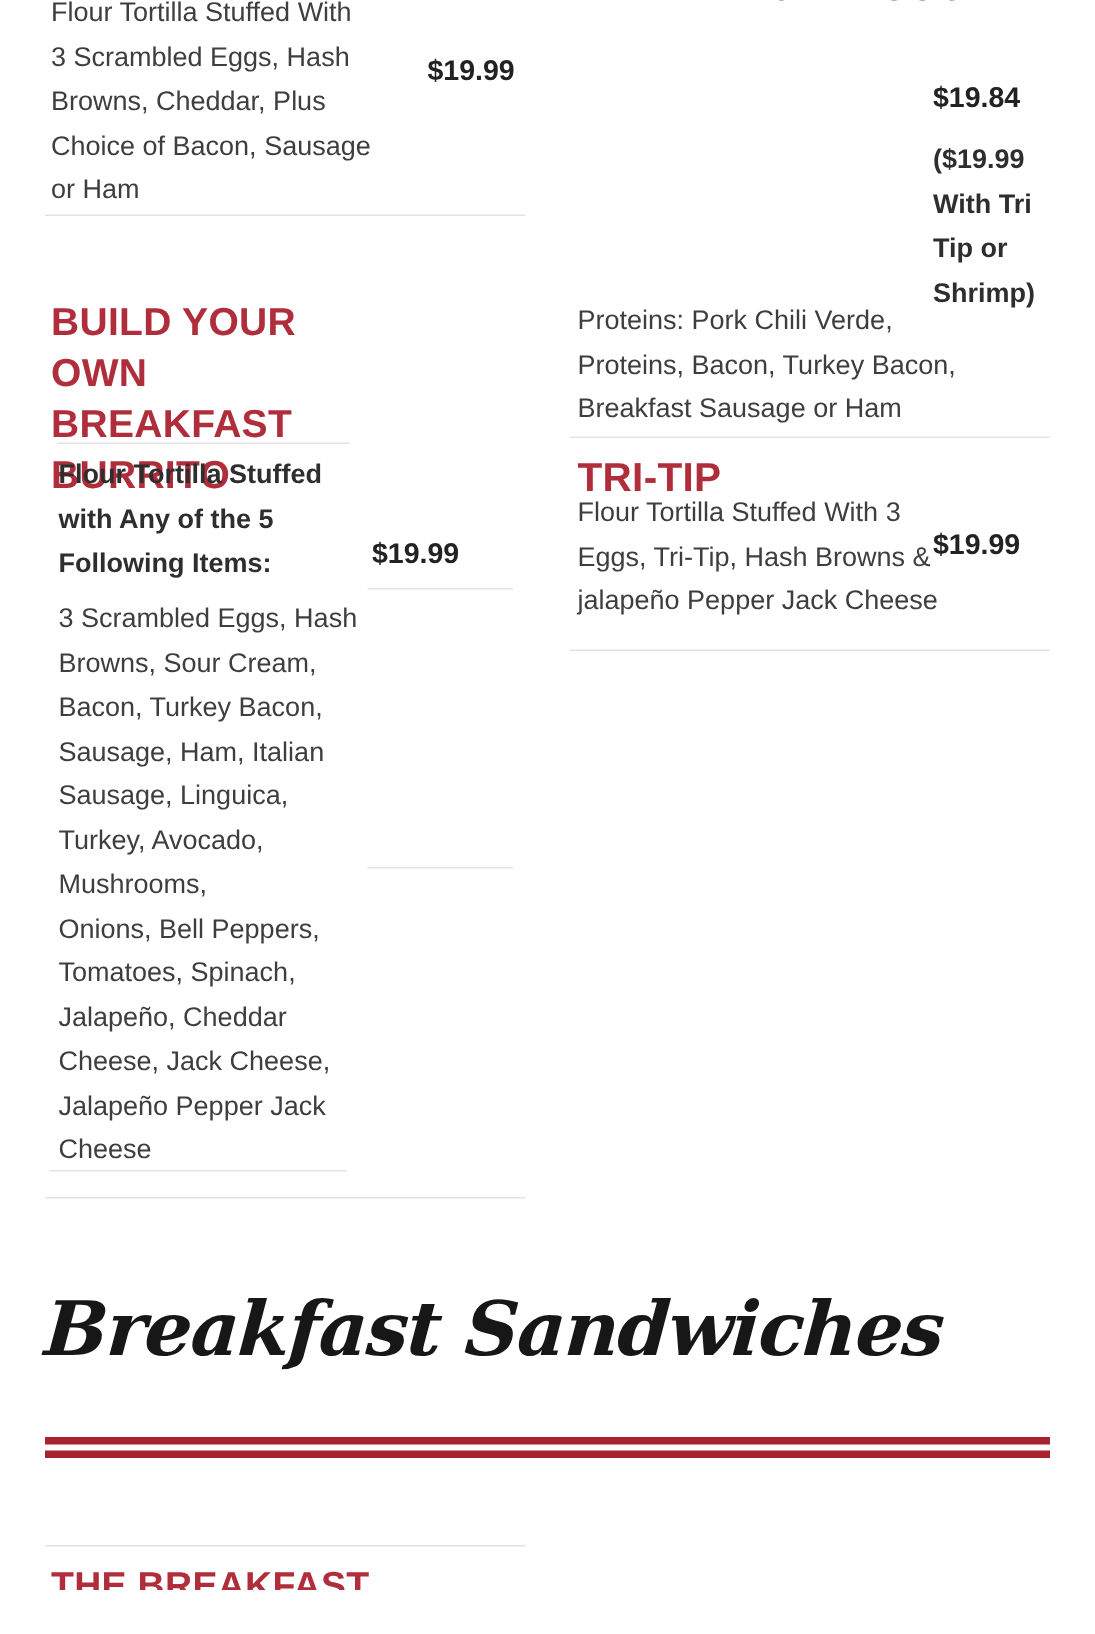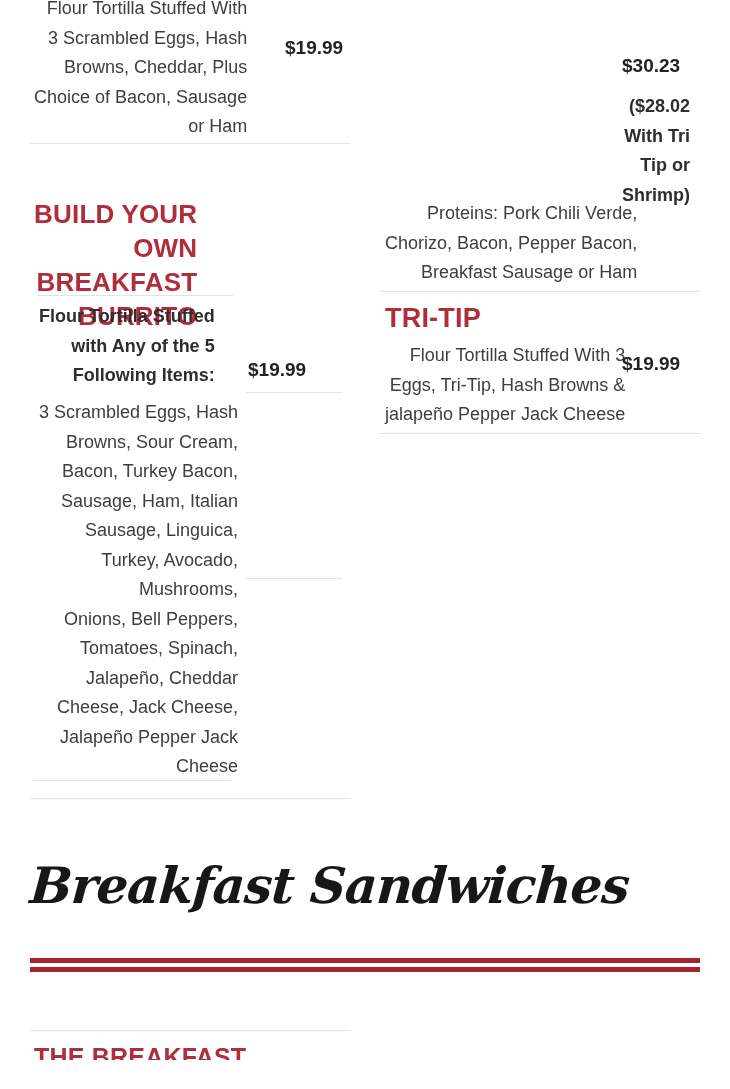--- a/index.html
+++ b/index.html
@@ -8,21 +8,20 @@
     --color-text:#3e3e3e;
     --color-price:#222222;
     --color-divider:#e3e3e3;
     --color-bg:#ffffff;
   }
   html,body{margin:0;padding:0;background:var(--color-bg);}
   .page{
     position:relative;width:730px;height:1060px;overflow:hidden;
     background:var(--color-bg);
     font-family:"Liberation Sans", sans-serif;
-    text-align:right;
   }
   .txt{
     position:absolute;white-space:pre;
     font-size:18px;line-height:29.5px;color:var(--color-text);
     letter-spacing:0;
   }
   .bold{font-weight:bold;color:#2e2e2e;}
   .price{
     position:absolute;white-space:pre;
     font-size:19px;font-weight:bold;color:var(--color-price);
@@ -84,31 +83,31 @@
   <div class="divider" style="left:33px;top:780px;width:198px;"></div>
 
   <div class="price" style="left:248px;top:358px;">$19.99</div>
   <div class="divider" style="left:245px;top:392px;width:97px;"></div>
   <div class="divider" style="left:245px;top:578px;width:97px;"></div>
 
   <div class="divider" style="left:30px;top:798px;width:320px;"></div>
 
   <div class="red-heading" style="left:385px;top:-26px;">BREAKFAST TACOS</div>
   <div class="txt" style="left:385px;top:199px;">Proteins: Pork Chili Verde,
-Chorizo, Bacon, Pepper Bacon,
+Proteins, Bacon, Turkey Bacon,
 Breakfast Sausage or Ham</div>
-  <div class="price" style="left:622px;top:54px;">$30.23</div>
-  <div class="price-note" style="left:622px;top:92px;">($28.02
+  <div class="price" style="left:622px;top:54px;">$19.84</div>
+  <div class="price-note" style="left:622px;top:92px;">($19.99
 With Tri
 Tip or
 Shrimp)</div>
   <div class="divider" style="left:380px;top:291px;width:320px;"></div>
 
   <div class="red-heading" style="left:385px;top:301px;font-size:27px;">TRI-TIP</div>
-  <div class="txt" style="left:385px;top:341px;">Flour Tortilla Stuffed With 3
+  <div class="txt" style="left:385px;top:327px;">Flour Tortilla Stuffed With 3
 Eggs, Tri-Tip, Hash Browns &amp;
 jalapeño Pepper Jack Cheese</div>
   <div class="price" style="left:622px;top:352px;">$19.99</div>
   <div class="divider" style="left:380px;top:433px;width:320px;"></div>
 
   <div class="script-heading" style="left:28px;top:856px;">Breakfast Sandwiches</div>
   <div class="red-rule" style="left:30px;top:958px;width:670px;"></div>
   <div class="red-rule" style="left:30px;top:967px;width:670px;"></div>
 
   <div class="divider" style="left:30px;top:1030px;width:320px;"></div>

